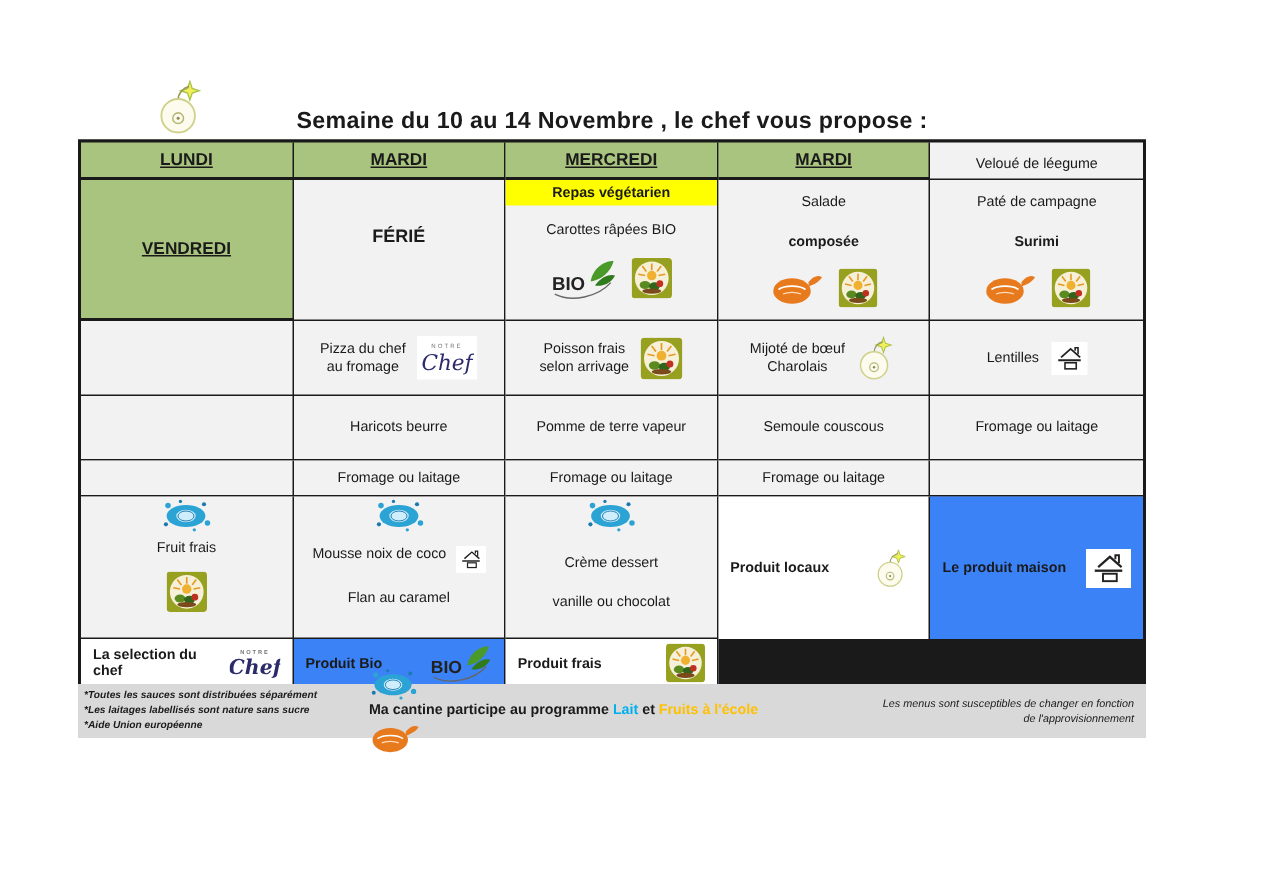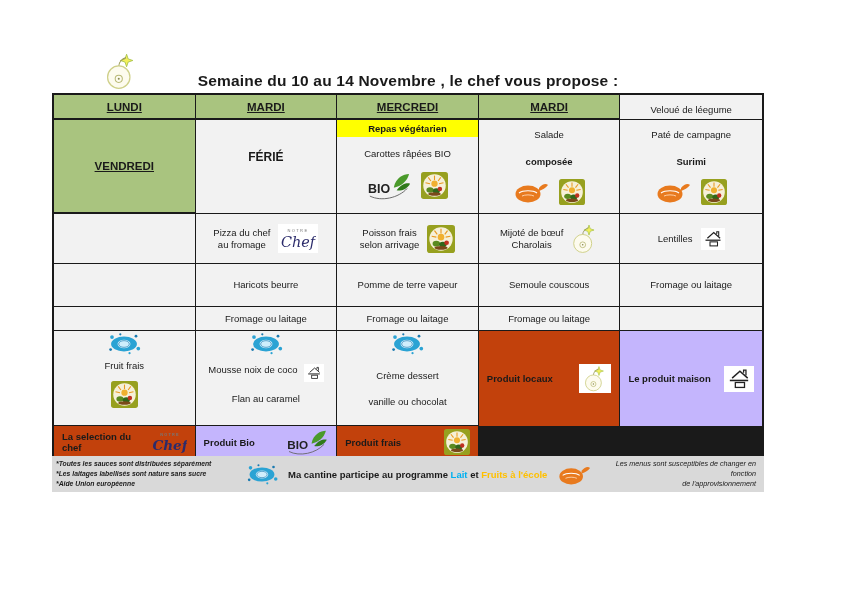--- a/index.html
+++ b/index.html
@@ -19,26 +19,26 @@
   .col { display:flex; flex-direction:column; align-items:center; }
   .rowc { display:flex; align-items:center; justify-content:center; gap:8px; }
   .t { font-size:9.5px; text-align:center; line-height:1.25; }
   .b { font-weight:bold; }
   .ferie { font-size:12px; font-weight:bold; margin-top:30px; }
   .banner { width:100%; background:#FFFF00; text-align:center; font-weight:bold; font-size:9.5px; padding:3px 0; }
   .white-box { background:#fff; display:flex; align-items:center; justify-content:center; padding:4px 6px; }
   .ic { display:block; }
   .icons-row { display:flex; align-items:flex-start; gap:10px; }
   .legend-cell { display:flex; align-items:center; justify-content:space-between; padding:0 8px; font-size:9.5px; font-weight:bold; border-bottom:none; }
-  .lg-green { background:#c2410c; }
-  .lg-light { background:#c4b5fd; }
+  .lg-green { background:#ffffff; }
+  .lg-light { background:#3b82f6; }
 
   .footer { position:absolute; left:52px; top:456px; width:712px; height:36px; background:#D9D9D9; display:flex; align-items:center; }
   .notes { padding-left:4px; width:190px; font-size:6.8px; font-style:italic; font-weight:bold; line-height:1.45; }
-  .program { display:flex; align-items:center; gap:10px; margin-left:4px; }
+  .program { display:flex; gap:0; margin-left:4px;flex-direction:column; }
   .program-text { font-size:9.5px; font-weight:bold; }
   .lait { color:#00B0F0; } .fruits { color:#FFC000; }
   .disclaimer { flex:1; text-align:right; padding-right:8px; font-size:7.2px; font-style:italic; line-height:1.4; }
 </style>
 </head>
 <body>
 
 <svg width="0" height="0" style="position:absolute" aria-hidden="true">
   <defs>
     <symbol id="sym-house" viewBox="0 0 24 24">

